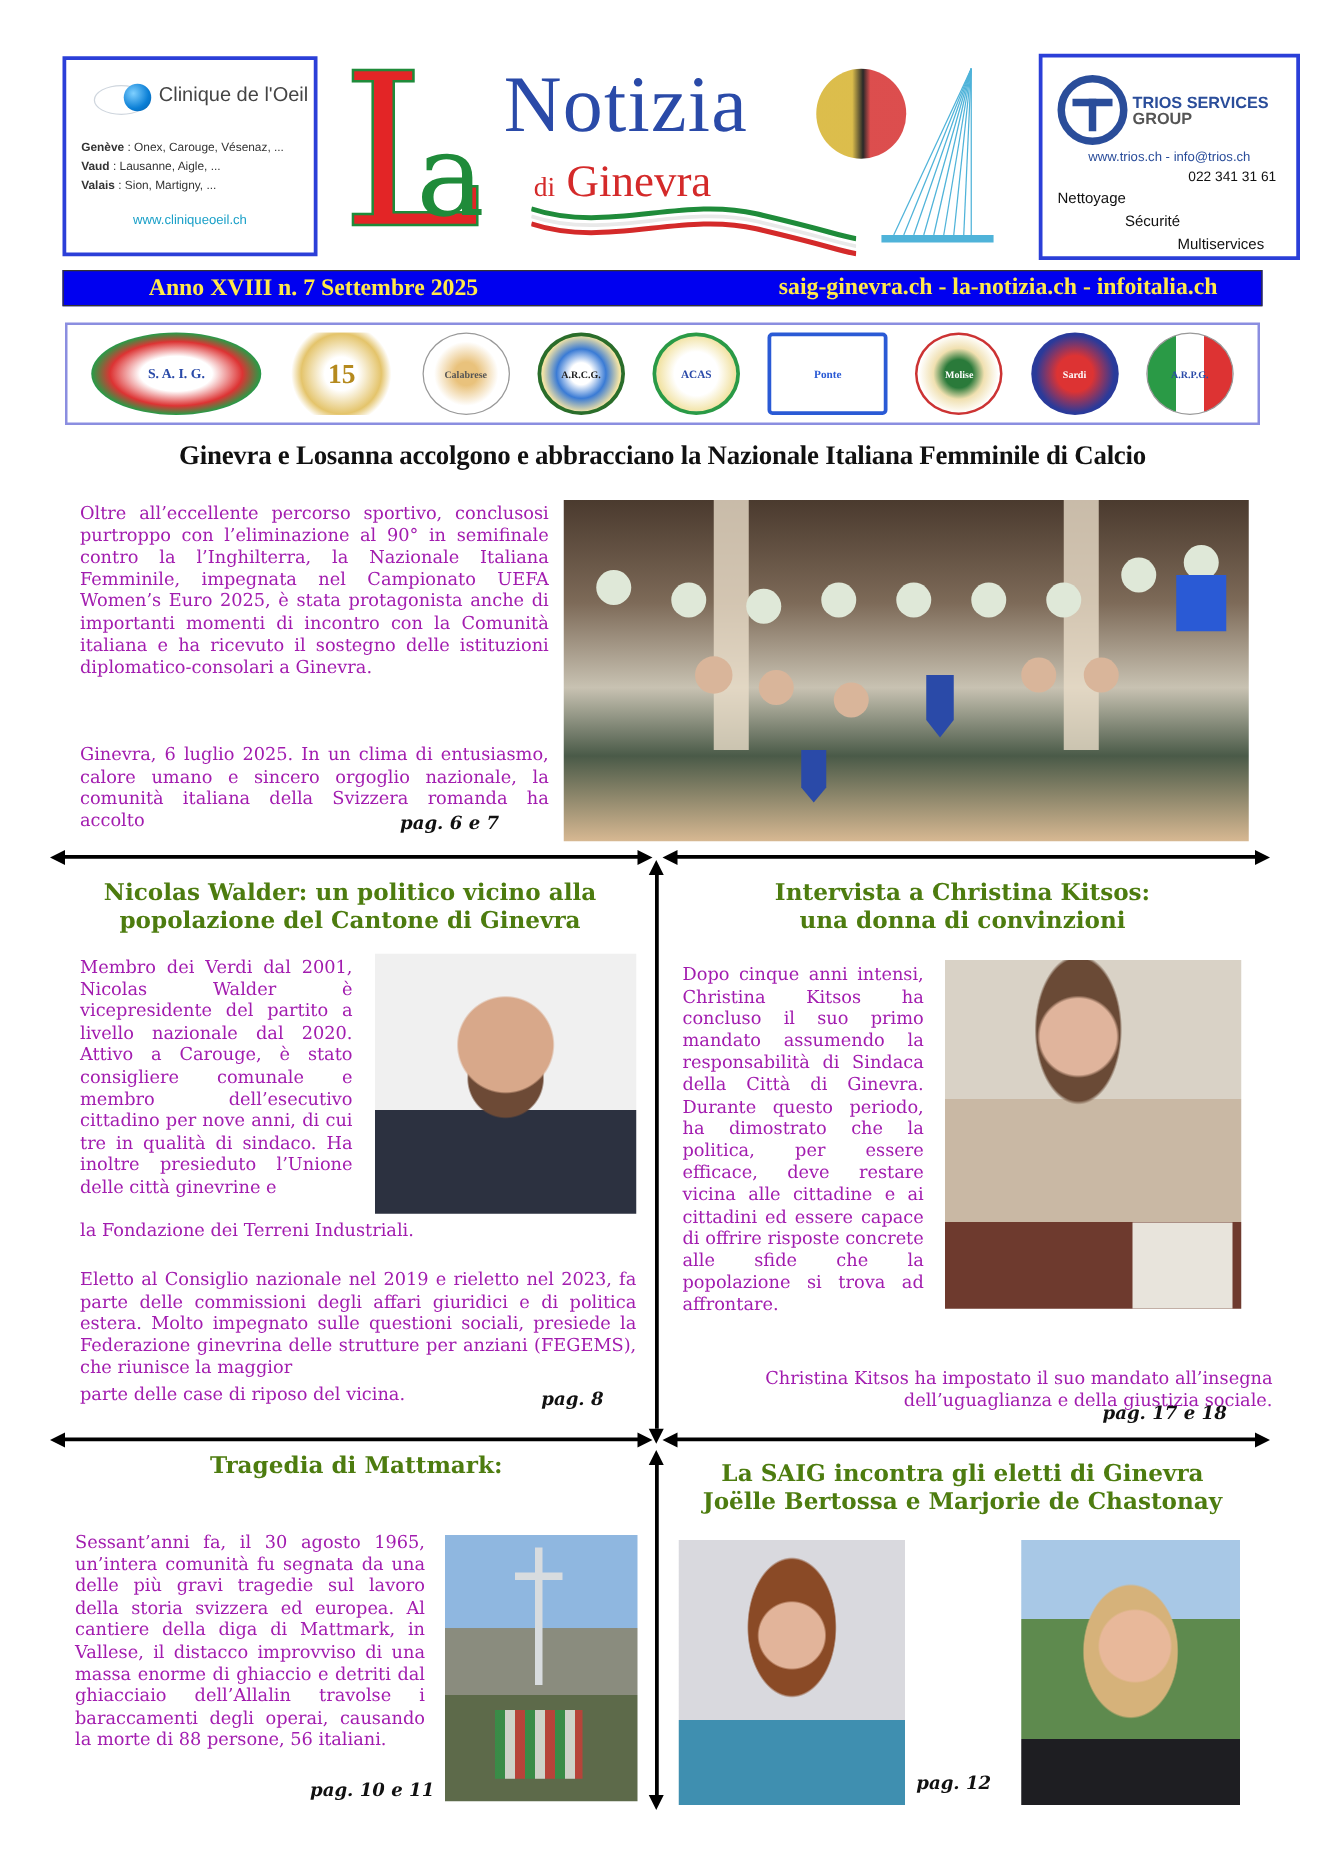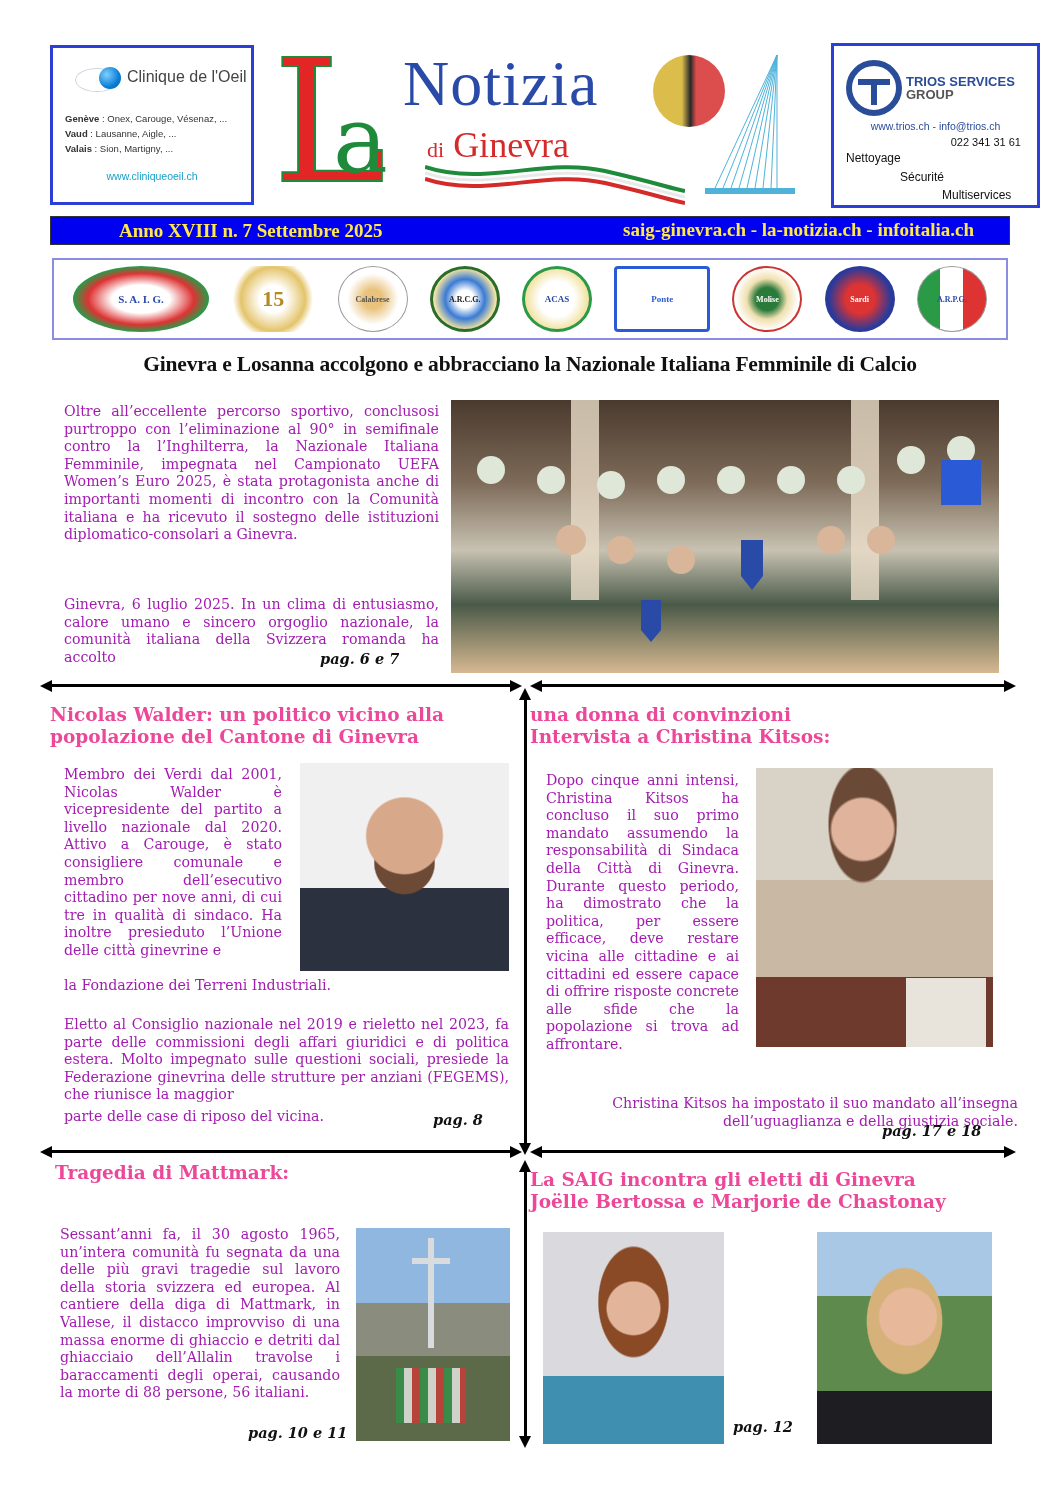--- a/index.html
+++ b/index.html
@@ -44,21 +44,21 @@
   .ban-right { position: absolute; right: 35px; top: 2px; font-family: "Liberation Serif", serif; font-weight: bold; font-size: 19px; color: #ffe84a; }
 
   
   #logos { left: 52px; top: 258px; width: 956px; height: 82px; border: 2px solid #8b8ee0; display: flex; align-items: center; justify-content: space-around; padding: 0 8px; }
   .logo { height: 66px; border-radius: 50%; display: flex; align-items: center; justify-content: center; font-family: "Liberation Serif", serif; font-size: 11px; font-weight: bold; text-align: center; }
 
   
   h1.main { left: 50px; top: 352px; width: 960px; text-align: center; font-family: "Liberation Serif", serif; font-weight: bold; font-size: 21.5px; letter-spacing: -0.2px; }
   .body-text { font-family: "DejaVu Serif", serif; font-size: 14.2px; line-height: 17.6px; text-align: justify; color: #a21caf; }
   .pag { font-family: "DejaVu Serif", serif; font-weight: bold; font-style: italic; font-size: 14.5px; color: #111; }
-  .sec-title { font-family: "DejaVu Serif", serif; font-weight: bold; font-size: 18.5px; line-height: 22px; text-align: left; color: #ec4899; }
+  .sec-title { font-family: "DejaVu Serif", serif; font-weight: bold; font-size: 18.5px; line-height: 22px; text-align: center; color: #4d7c0f; }
 
   .photo { position: absolute; overflow: hidden; }
 
   
   .hline { position: absolute; height: 3px; background: #000; }
   .vline { position: absolute; width: 3px; background: #000; }
   .arrow-l, .arrow-r, .arrow-u, .arrow-d { position: absolute; width: 0; height: 0; }
   .arrow-l { border-top: 6px solid transparent; border-bottom: 6px solid transparent; border-right: 12px solid #000; }
   .arrow-r { border-top: 6px solid transparent; border-bottom: 6px solid transparent; border-left: 12px solid #000; }
   .arrow-u { border-left: 6px solid transparent; border-right: 6px solid transparent; border-bottom: 12px solid #000; }
@@ -219,22 +219,22 @@
   <div>popolazione del Cantone di Ginevra</div>
 </div>
 <div class="abs body-text" style="left:64px; top:766px; width:218px;">Membro dei Verdi dal 2001, Nicolas Walder è vicepresidente del partito a livello nazionale dal 2020. Attivo a Carouge, è stato consigliere comunale e membro dell’esecutivo cittadino per nove anni, di cui tre in qualità di sindaco. Ha inoltre presieduto l’Unione delle città ginevrine e</div>
 <div class="abs body-text" style="left:64px; top:977px; width:300px; text-align:left;">la Fondazione dei Terreni Industriali.</div>
 <div class="photo" style="left:300px; top:763px; width:209px; height:208px; background: radial-gradient(circle at 50% 35%, #d8a88a 0 22%, transparent 23%), radial-gradient(ellipse at 50% 48%, #6d4a36 0 20%, transparent 21%), linear-gradient(180deg, #f0f0f0 0 60%, #2c3140 60%);"></div>
 <div class="abs body-text" style="left:64px; top:1016px; width:445px;">Eletto al Consiglio nazionale nel 2019 e rieletto nel 2023, fa parte delle commissioni degli affari giuridici e di politica estera. Molto impegnato sulle questioni sociali, presiede la Federazione ginevrina delle strutture per anziani (FEGEMS), che riunisce la maggior</div>
 <div class="abs body-text" style="left:64px; top:1108px; width:320px; text-align:left;">parte delle case di riposo del vicina.</div>
 <div class="abs pag" style="left:433px; top:1111px;">pag. 8</div>
 
 <div class="abs sec-title" style="left:530px; top:704px; width:480px;">
+  <div>Intervista a Christina Kitsos:</div>
   <div>una donna di convinzioni</div>
-  <div>Intervista a Christina Kitsos:</div>
 </div>
 <div class="abs body-text" style="left:546px; top:772px; width:193px;">Dopo cinque anni intensi, Christina Kitsos ha concluso il suo primo mandato assumendo la responsabilità di Sindaca della Città di Ginevra. Durante questo periodo, ha dimostrato che la politica, per essere efficace, deve restare vicina alle cittadine e ai cittadini ed essere capace di offrire risposte concrete alle sfide che la popolazione si trova ad affrontare.</div>
 <div class="photo" style="left:756px; top:768px; width:237px; height:279px; background: radial-gradient(circle at 45% 22%, #e0b49c 0 12%, transparent 13%), radial-gradient(ellipse at 45% 20%, #6a4a36 0 18%, transparent 19%), linear-gradient(180deg, #d9d2c6 0 40%, #c9b8a4 40% 75%, #6e3a2e 75%);">
   <div style="position:absolute; left:150px; top:210px; width:80px; height:69px; background:#e8e4dc;"></div>
 </div>
 <div class="abs body-text" style="left:568px; top:1095px; width:450px; text-align:right;">Christina Kitsos ha impostato il suo mandato all’insegna dell’uguaglianza e della giustizia sociale.</div>
 <div class="abs pag" style="left:882px; top:1122px;">pag. 17 e 18</div>
 
 <div class="abs sec-title" style="left:55px; top:1162px; width:460px;">
   <div>Tragedia di Mattmark:</div>

